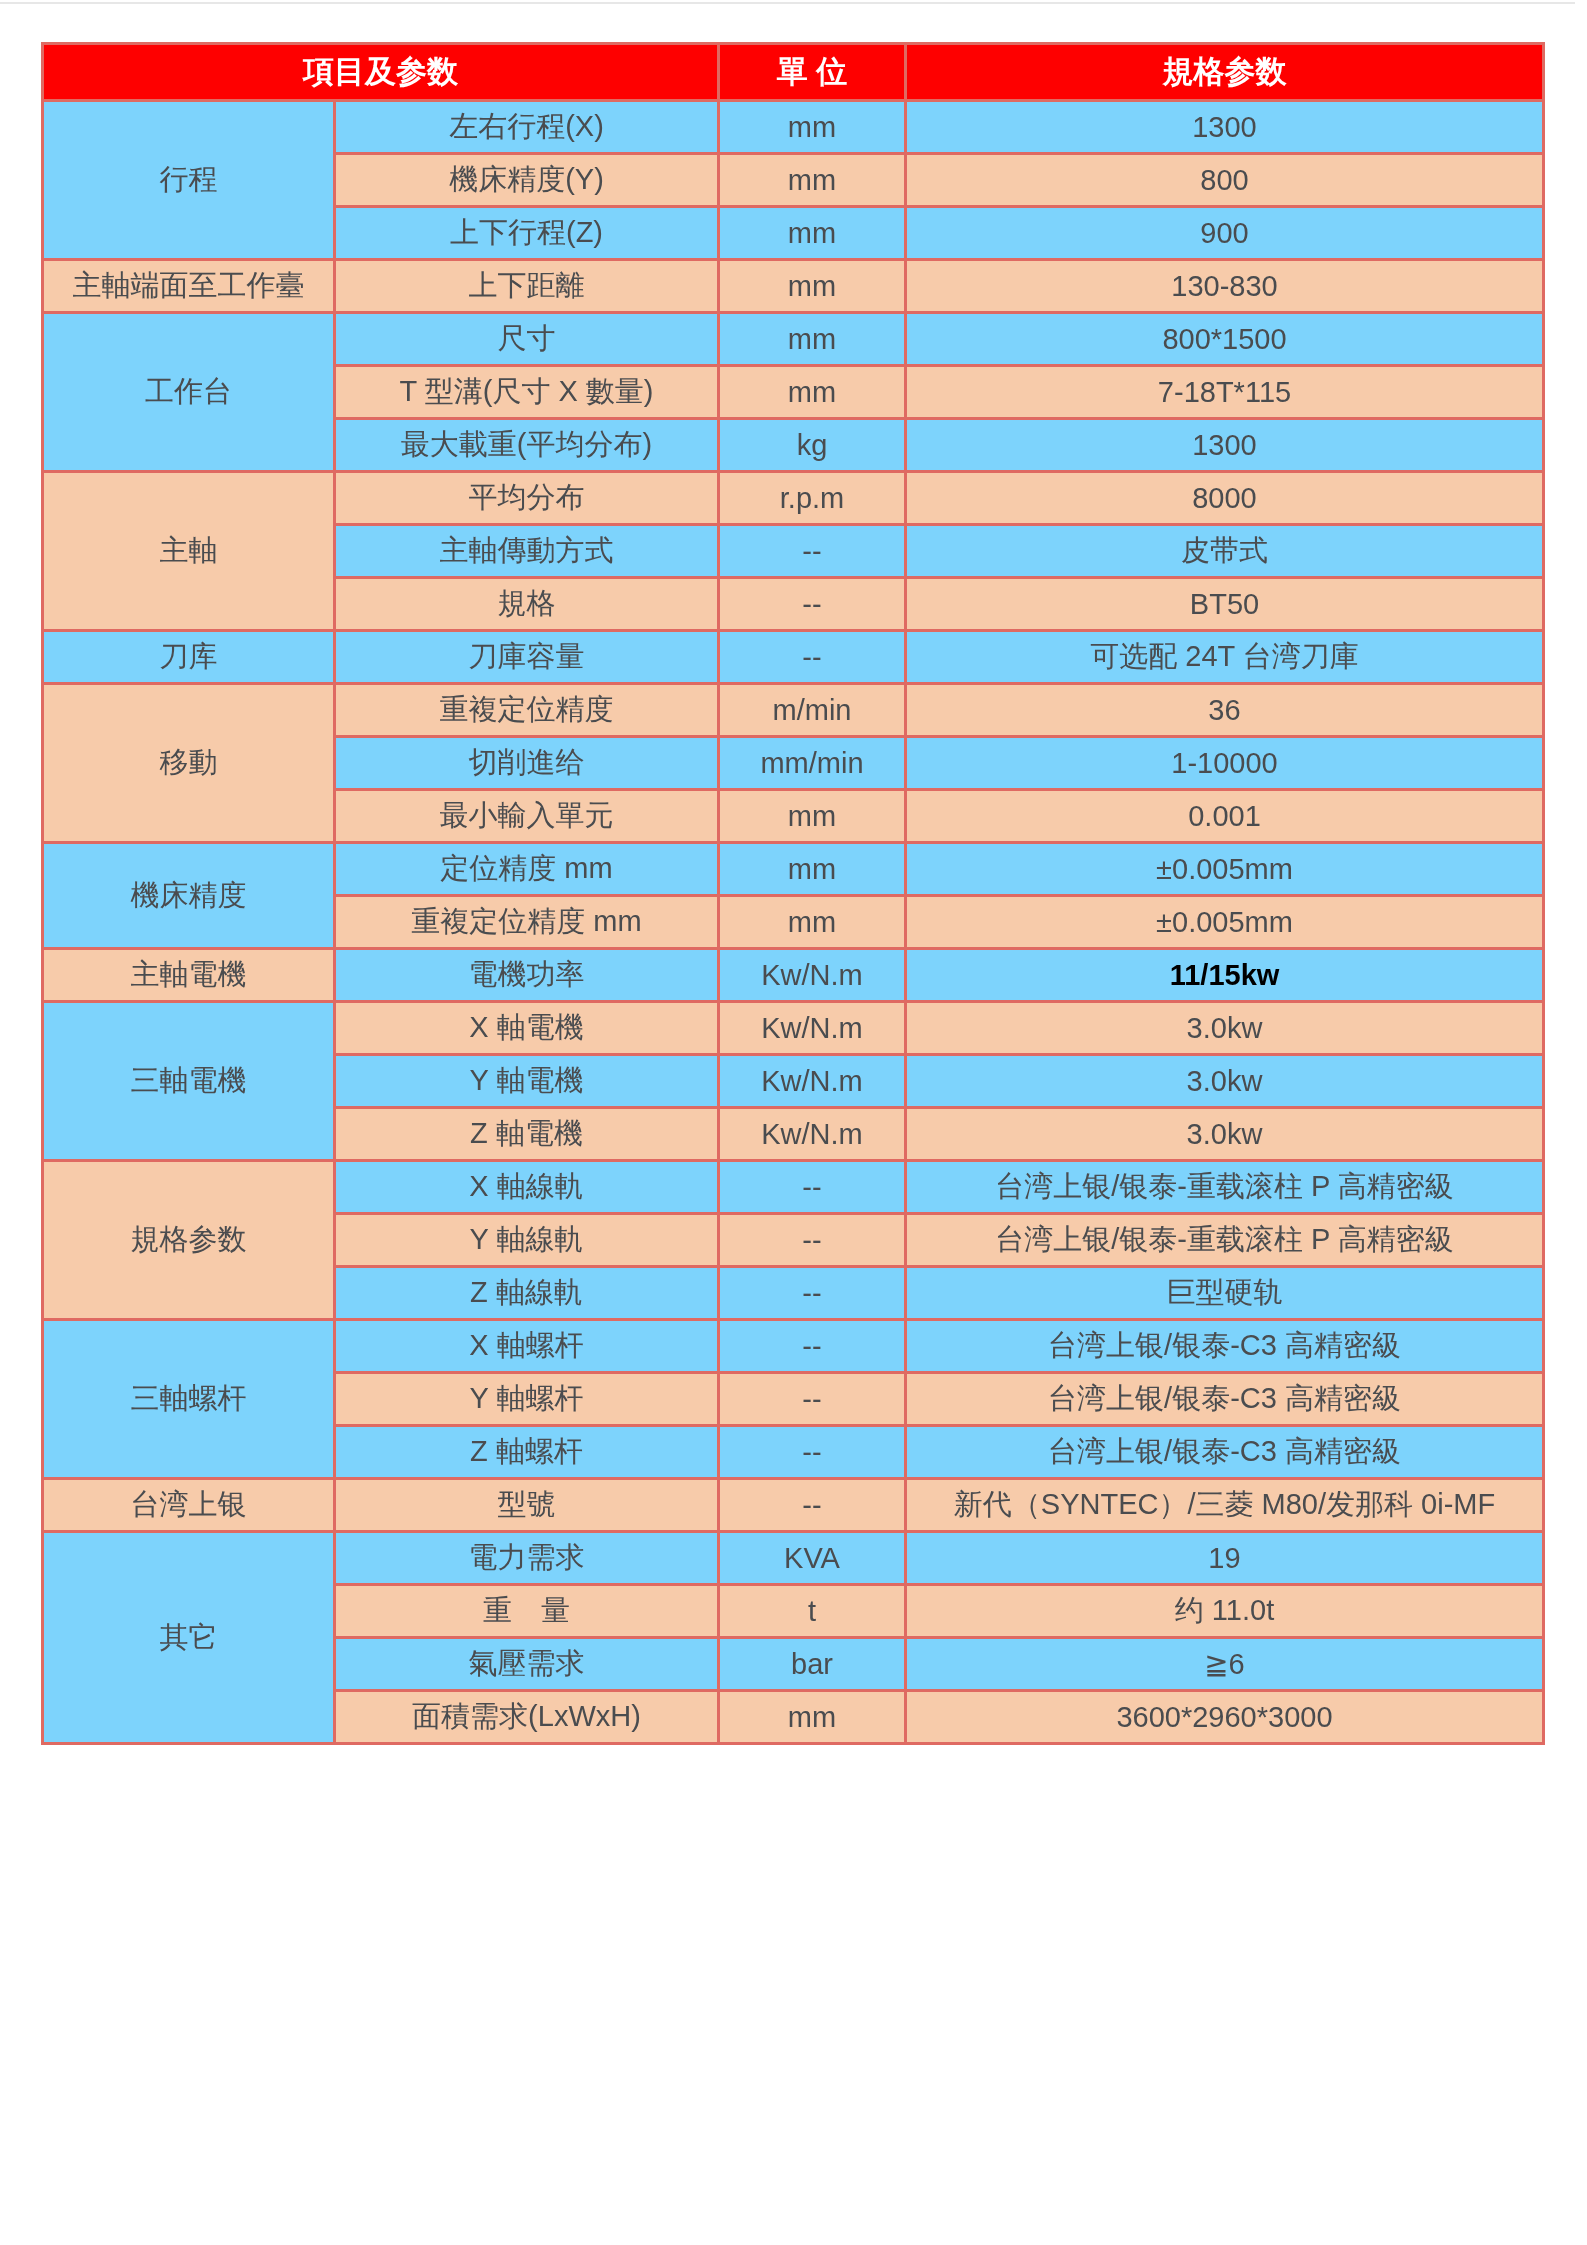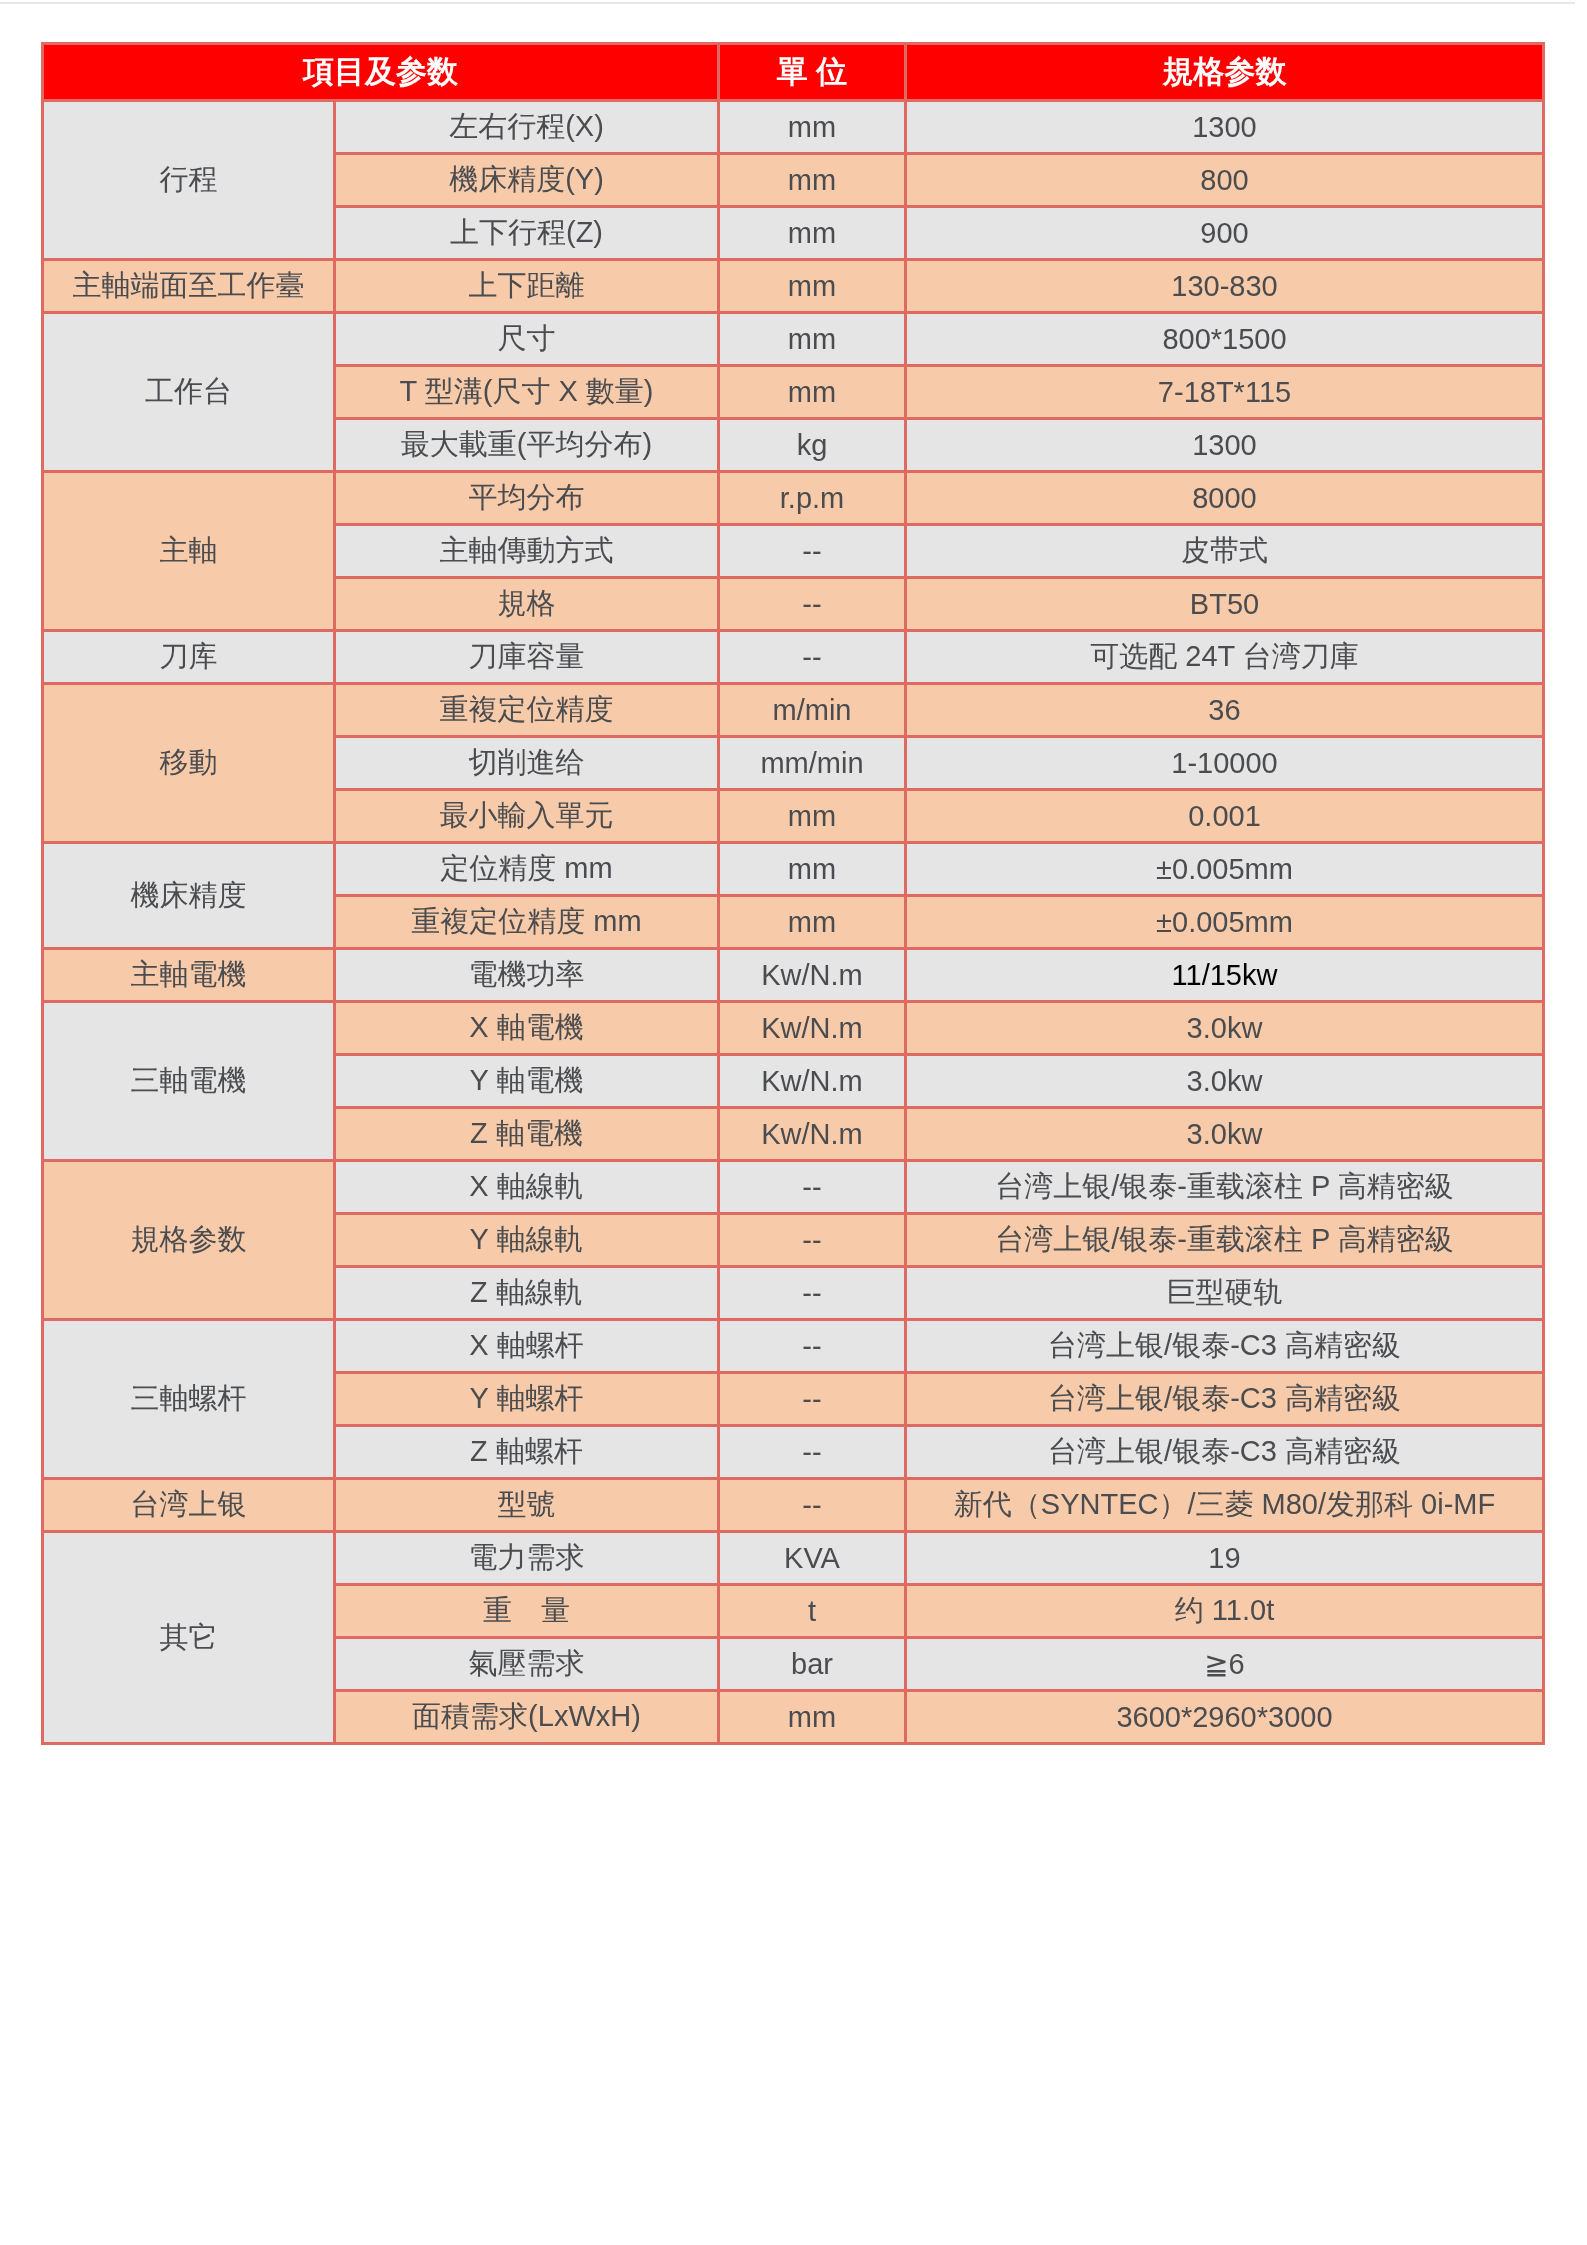--- a/index.html
+++ b/index.html
@@ -44,25 +44,25 @@
     background: var(--header-red, #fe0000);
     color: var(--header-text, #ffffff);
     font-size: 31px;
     font-weight: bold;
   }
   .spec-table tbody tr { height: 53px; }
   .spec-table tbody td {
     font-size: 29px;
     color: var(--body-text, #4a4c4f);
   }
-  .bg-white { background: #e5e5e5; margin-left: 10px; }
+  .bg-white { background: #7dd3fc; margin-left: 10px; }
   .bg-peach { background: var(--peach, #f7cbaa); }
   .emphasis {
     color: var(--emphasis-text, #000000) !important;
-    font-weight: 400;
+    font-weight: 700;
   }
 </style>
 </head>
 <body>
 
 <div class="page">
   <div class="top-hairline"></div>
   <table class="spec-table">
     <colgroup>
       <col style="width:292px">

